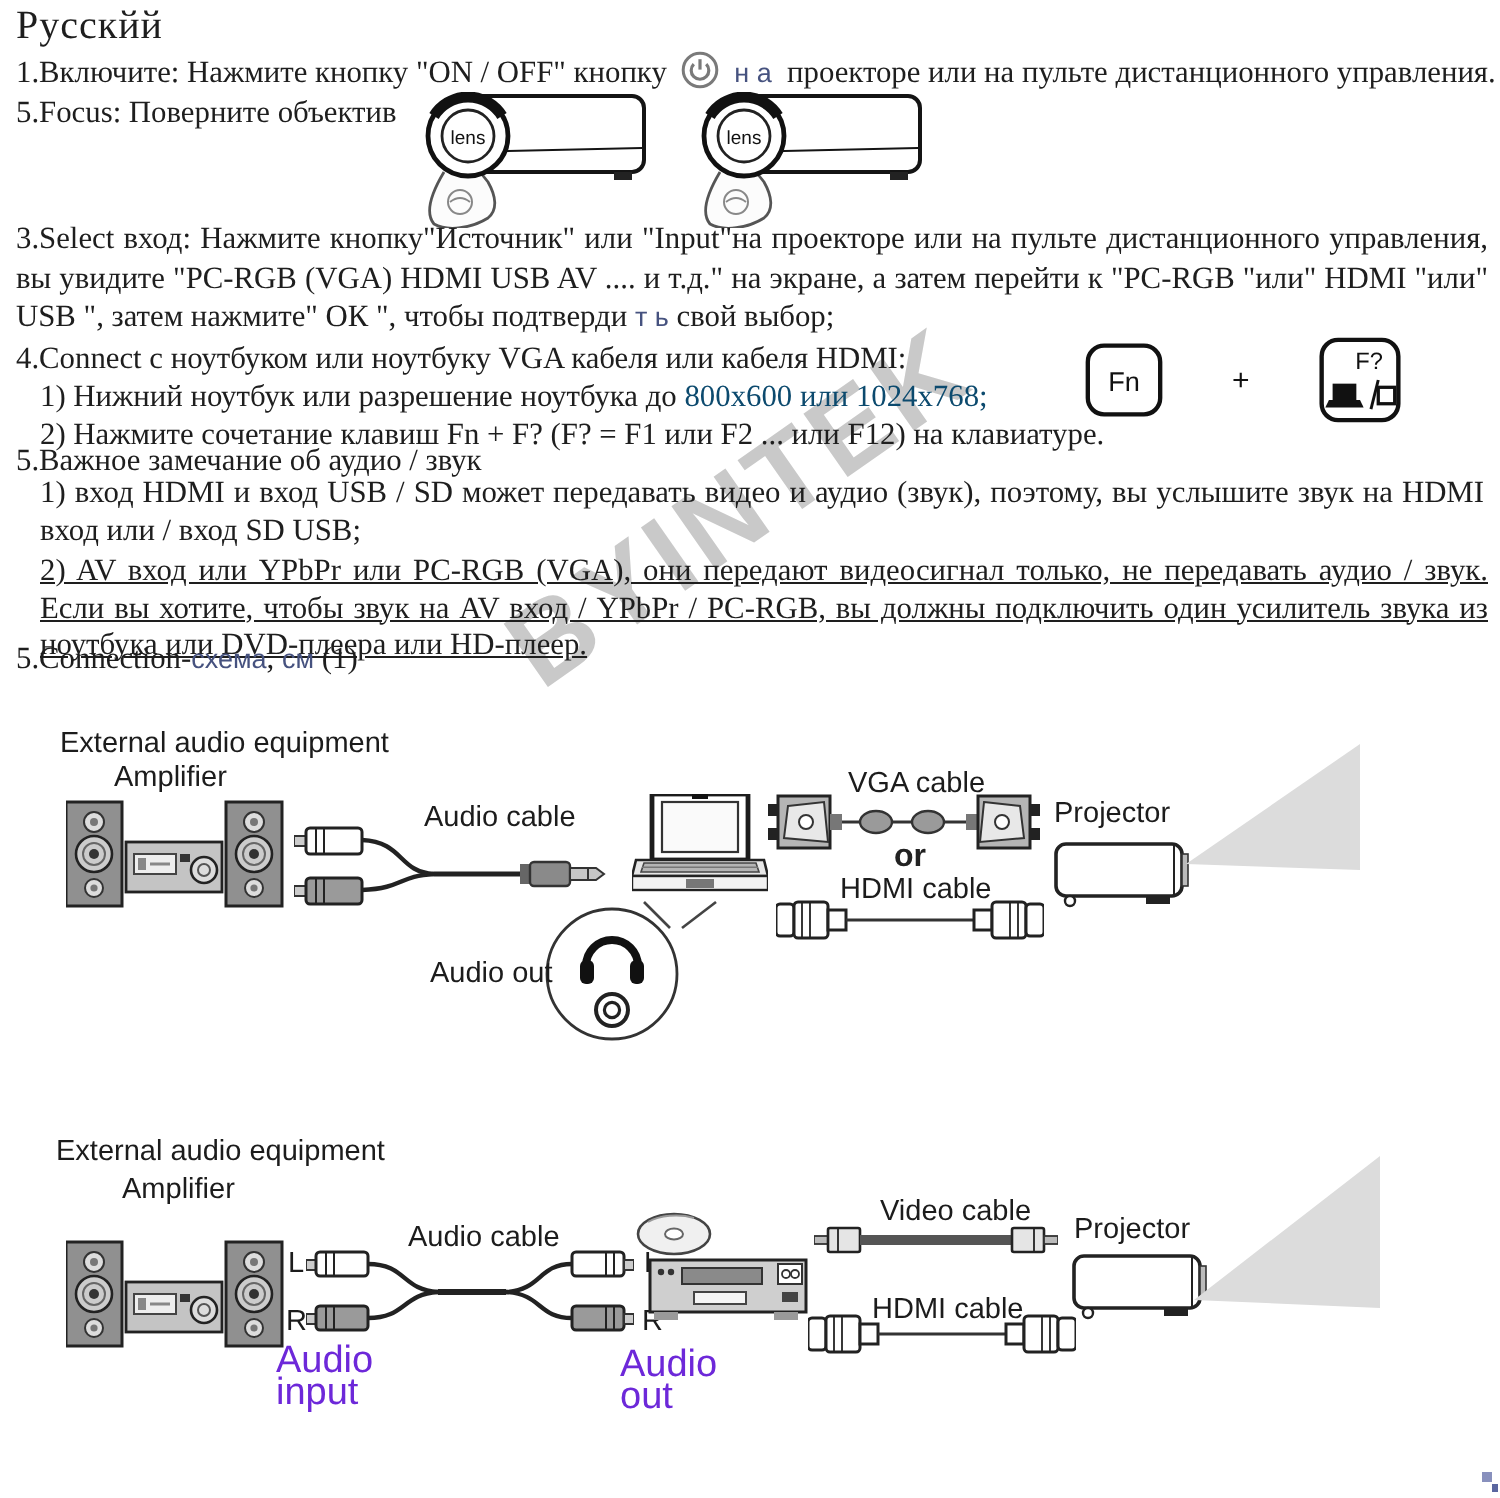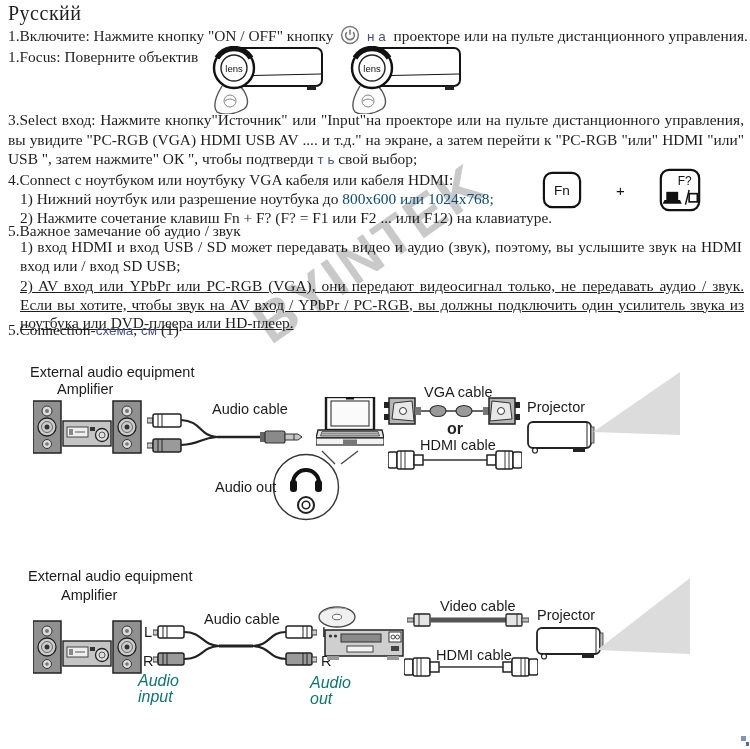--- a/index.html
+++ b/index.html
@@ -5,21 +5,21 @@
   * { margin:0; padding:0; box-sizing:border-box; }
   html,body { background:#fff; }
   body {
     width:750px; height:749px; position:relative; overflow:hidden;
     font-family:"Liberation Serif", serif; color:#1e1e1e;
   }
   .abs { position:absolute; }
   .ser { font-size:15.4px; line-height:19px; }
   .just { text-align:justify; }
   .lbl { font-family:"Liberation Sans", sans-serif; font-size:14.5px; color:#1c1c1c; white-space:nowrap; }
-  .lbl2 { font-family:"Liberation Sans", sans-serif; font-size:16px; color:#0f766e; line-height:16px;font-style:italic; }
+  .lbl2 { font-family:"Liberation Sans", sans-serif; font-size:19px; color:#6d28d9; line-height:16px; }
   .alt { color:#46527f; font-family:"Liberation Sans", sans-serif; font-size:13.5px; }
   .altser { color:#0c4a6e; }
   .title { font-size:20px; font-weight:normal; letter-spacing:0.5px; }
   .watermark {
     left:260px; top:300px; height:60px; line-height:60px; z-index:0;
     font-family:"Liberation Sans", sans-serif; font-weight:bold;
     font-size:56px; letter-spacing:3px; color:#c9c9c9;
     transform:rotate(-35deg); transform-origin:left center;
     white-space:nowrap; pointer-events:none;
   }
@@ -42,21 +42,21 @@
   <span>1.Включите: Нажмите кнопку "ON / OFF" кнопку</span>
   <span class="inlineicon"><svg width="20" height="20" viewBox="0 0 20 20">
     <circle cx="10" cy="10" r="8.4" fill="none" stroke="#7a7a7a" stroke-width="1.5"></circle>
     <line x1="10" y1="4.6" x2="10" y2="9.8" stroke="#7a7a7a" stroke-width="1.6"></line>
     <path d="M6.9 7.1 a4.4 4.4 0 1 0 6.2 0" fill="none" stroke="#7a7a7a" stroke-width="1.6"></path>
   </svg></span>
   <span class="alt">н а</span>&nbsp;
   <span>проекторе или на пульте дистанционного управления.</span>
 </div>
 
-<div class="abs layer ser" style="left:8px; top:47px;">1.Focus: Поверните объектив</div>
+<div class="abs layer ser" style="left:8px; top:47px;">5.Focus: Поверните объектив</div>
 
 <div class="abs layer" style="left:204px; top:46px;">
   <svg width="122" height="68" viewBox="0 0 122 68">
     <rect x="25" y="2" width="93" height="38" rx="6" fill="#fff" stroke="#141414" stroke-width="2"></rect>
     <line x1="26" y1="30" x2="117" y2="28" stroke="#141414" stroke-width="1"></line>
     <rect x="103" y="40" width="9" height="4" fill="#222"></rect>
     <path d="M18 40 C12 50 8 60 13 66 C20 70 32 68 40 63 C45 59 44 52 40 45 L36 40" fill="#fcfcfc" stroke="#555" stroke-width="1.4"></path>
     <circle cx="26" cy="55" r="6" fill="none" stroke="#888" stroke-width="1"></circle>
     <path d="M21 55 Q26 51 31 55" fill="none" stroke="#888" stroke-width="1"></path>
     <circle cx="30" cy="22" r="20" fill="#fff" stroke="#111" stroke-width="2.4"></circle>

